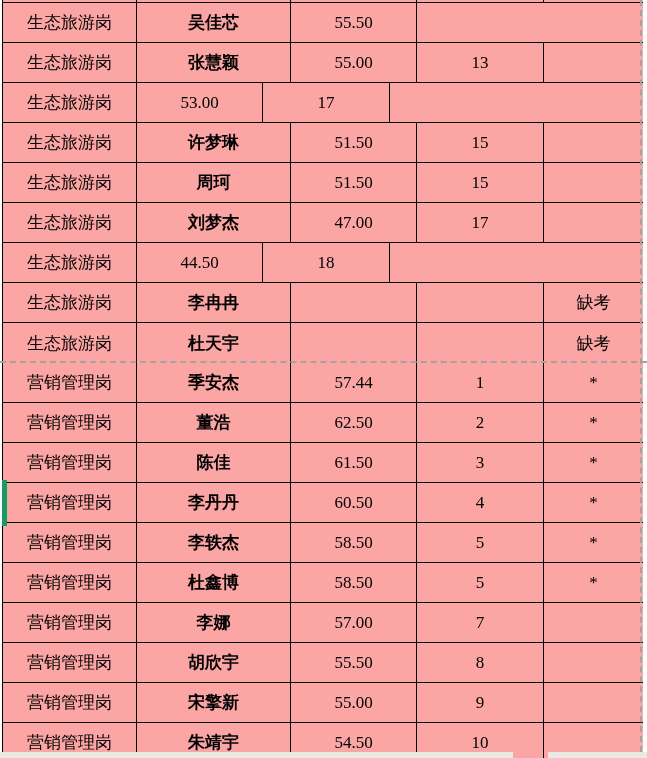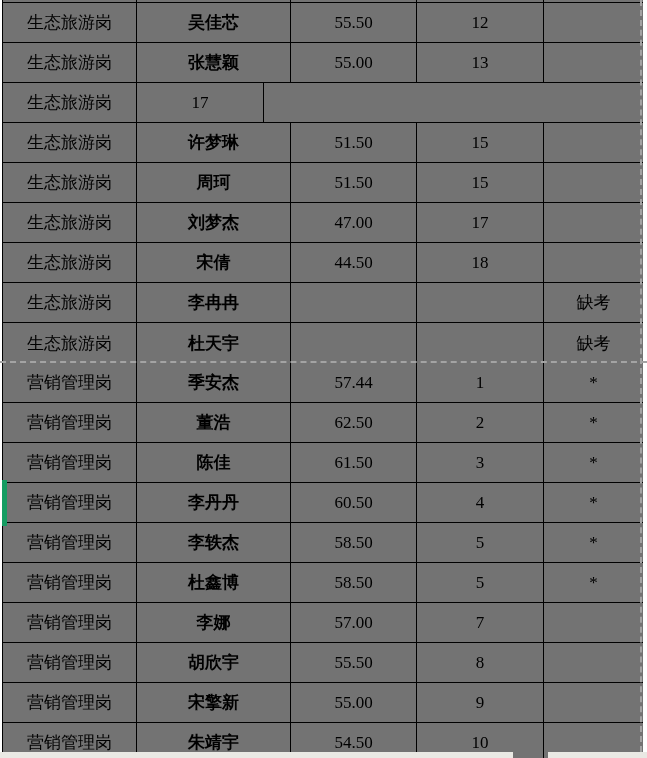--- a/index.html
+++ b/index.html
@@ -15,21 +15,21 @@
     left:2px;top:0;
     width:641px;
     border-left:1px solid #000;
     box-sizing:border-box;
   }
   .row{
     display:flex;
     height:40px;
     box-sizing:border-box;
     border-bottom:1px solid #000;
-    background:#737373;
+    background:#fca5a5;
   }
   .row.stub{height:3px;}
   .row.stub .cell{font-size:0;}
   .row.pb{border-bottom:none;}
   .cell{
     box-sizing:border-box;
     border-right:1px solid #000;
     display:flex;
     align-items:center;
     justify-content:center;
@@ -81,32 +81,32 @@
       <div class="cell c-name"></div>
       <div class="cell c-score"></div>
       <div class="cell c-rank"></div>
       <div class="cell c-note"></div>
     </div>
 
   <div class="row">
     <div class="cell c-position">生态旅游岗</div>
     <div class="cell c-name">吴佳芯</div>
     <div class="cell c-score">55.50</div>
-    <div class="cell c-rank">12</div>
     <div class="cell c-note"></div>
   </div>
       <div class="row">
     <div class="cell c-position">生态旅游岗</div>
     <div class="cell c-name">张慧颖</div>
     <div class="cell c-score">55.00</div>
     <div class="cell c-rank">13</div>
     <div class="cell c-note"></div>
   </div>
       <div class="row">
     <div class="cell c-position">生态旅游岗</div>
+    <div class="cell c-score">53.00</div>
     <div class="cell c-rank">17</div>
     <div class="cell c-note"></div>
   </div>
       <div class="row">
     <div class="cell c-position">生态旅游岗</div>
     <div class="cell c-name">许梦琳</div>
     <div class="cell c-score">51.50</div>
     <div class="cell c-rank">15</div>
     <div class="cell c-note"></div>
   </div>
@@ -119,21 +119,20 @@
   </div>
       <div class="row">
     <div class="cell c-position">生态旅游岗</div>
     <div class="cell c-name">刘梦杰</div>
     <div class="cell c-score">47.00</div>
     <div class="cell c-rank">17</div>
     <div class="cell c-note"></div>
   </div>
       <div class="row">
     <div class="cell c-position">生态旅游岗</div>
-    <div class="cell c-name">宋倩</div>
     <div class="cell c-score">44.50</div>
     <div class="cell c-rank">18</div>
     <div class="cell c-note"></div>
   </div>
       <div class="row">
     <div class="cell c-position">生态旅游岗</div>
     <div class="cell c-name">李冉冉</div>
     <div class="cell c-score"></div>
     <div class="cell c-rank"></div>
     <div class="cell c-note">缺考</div>

